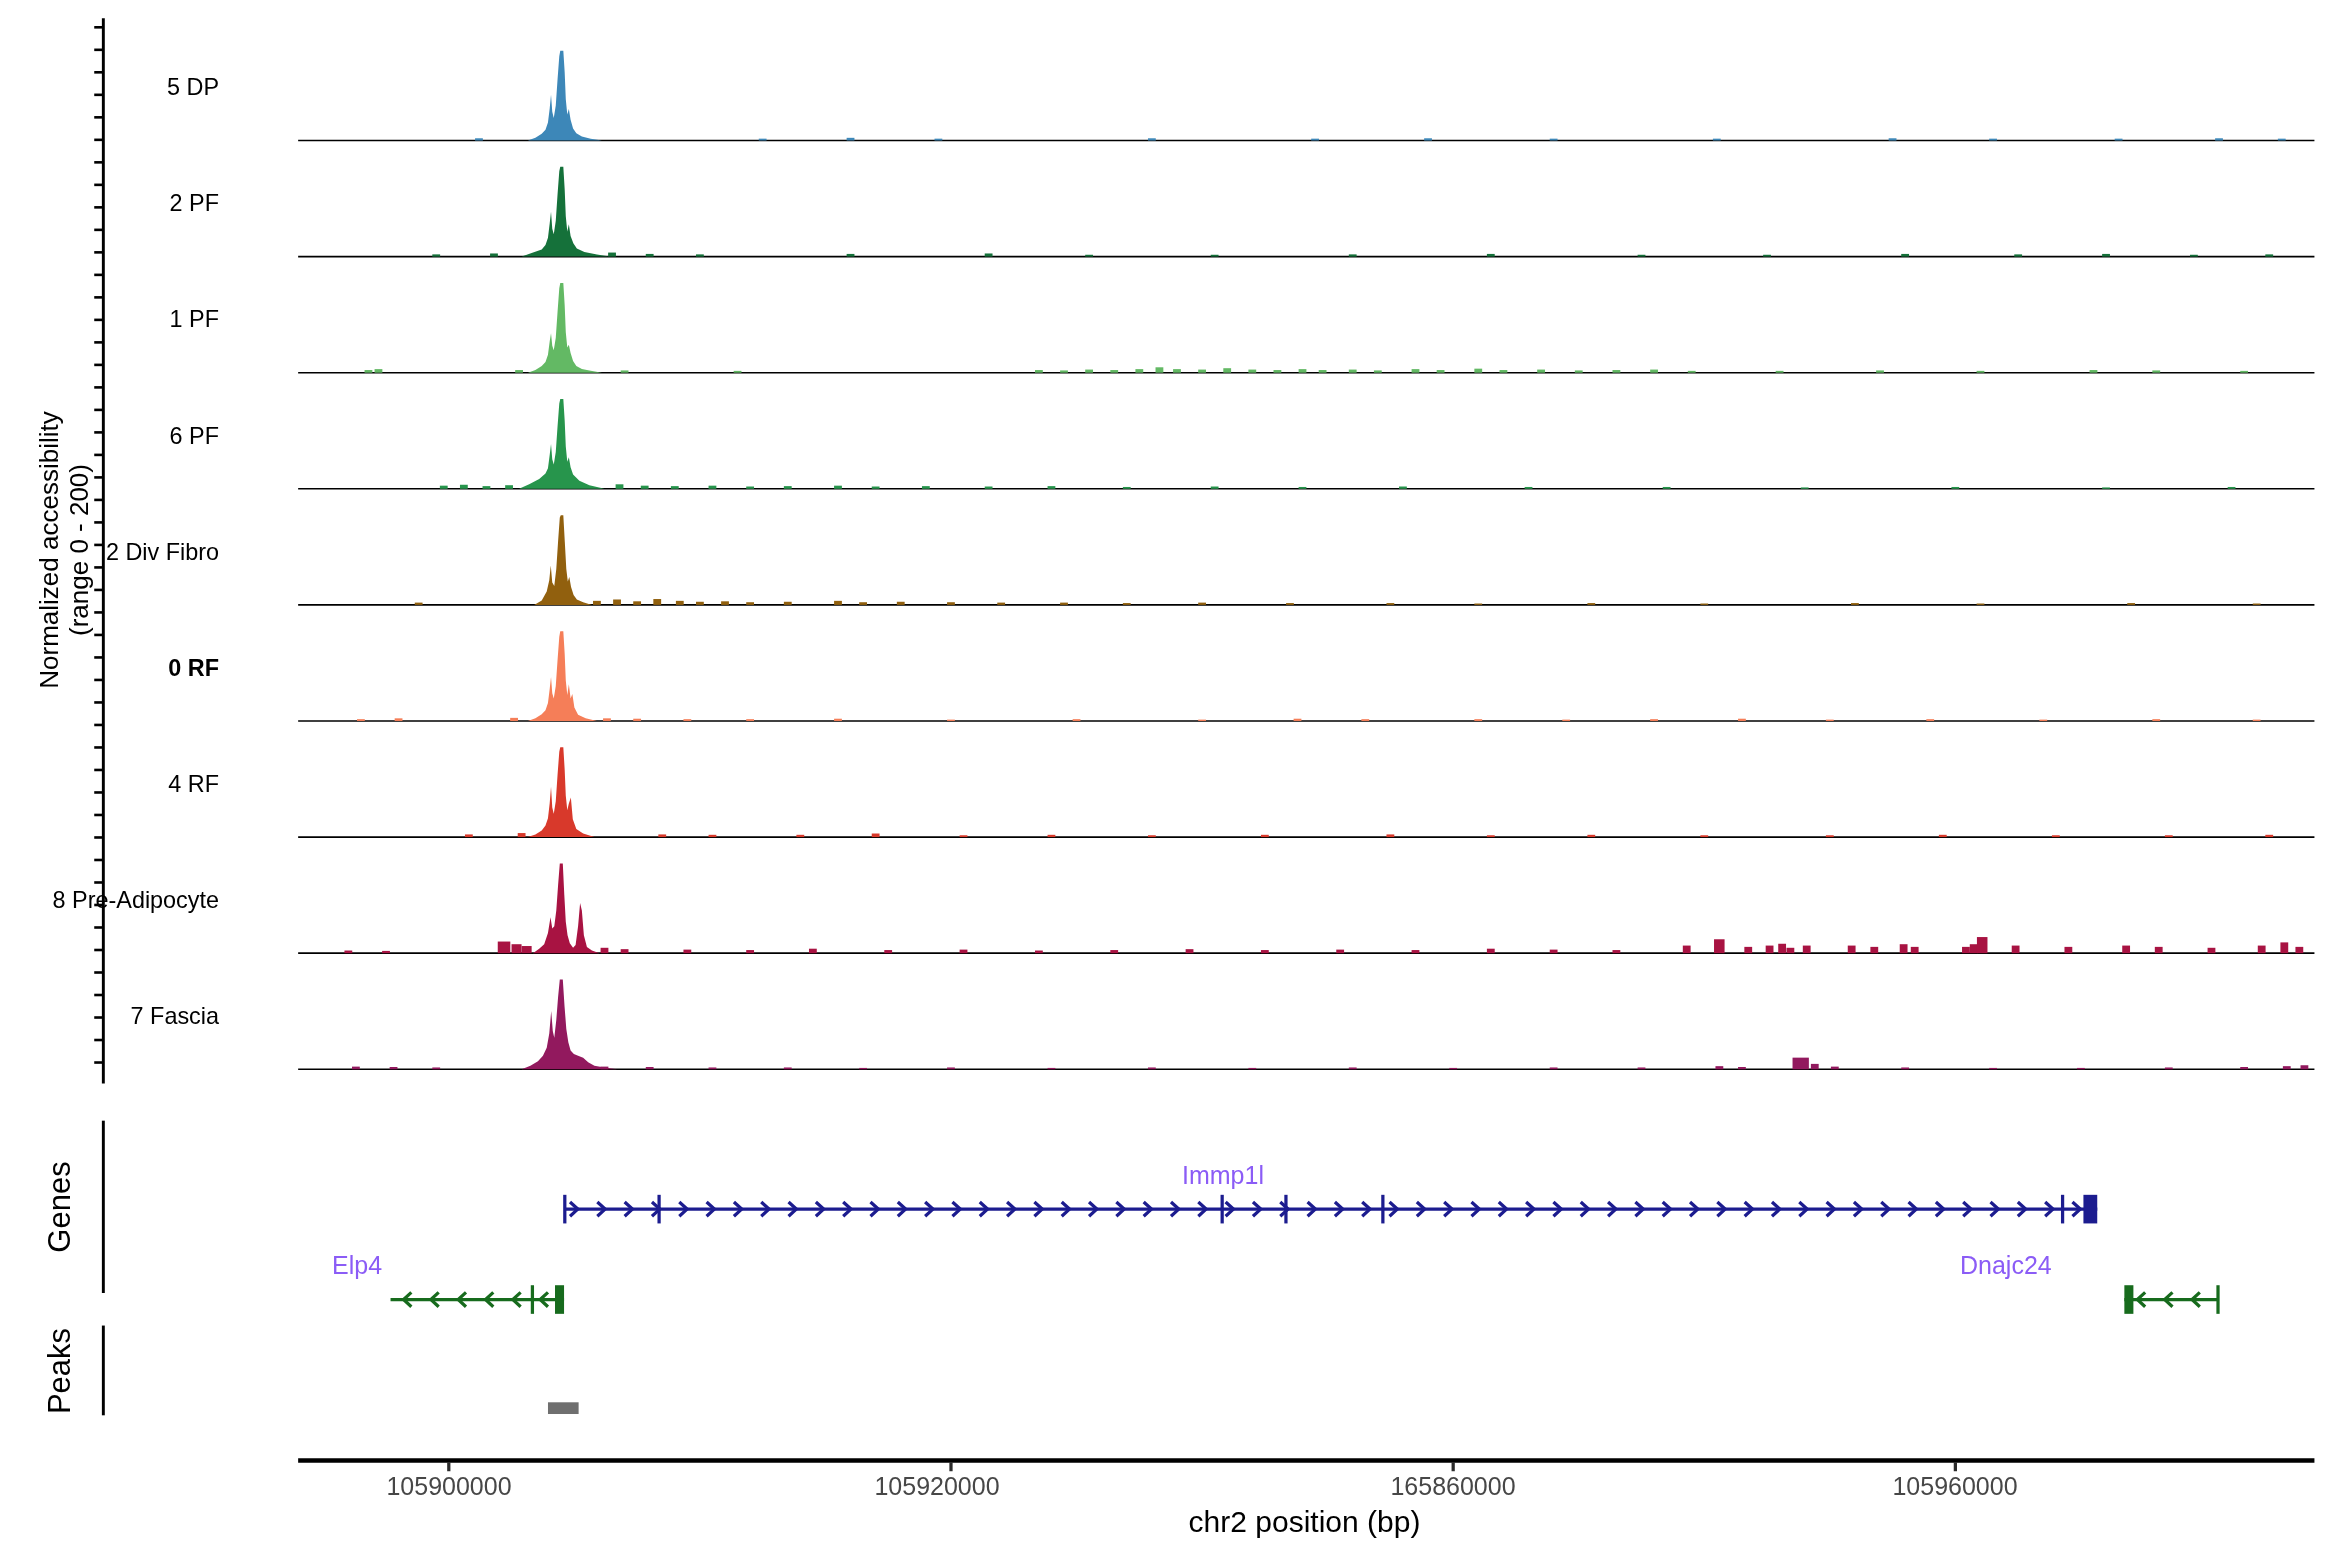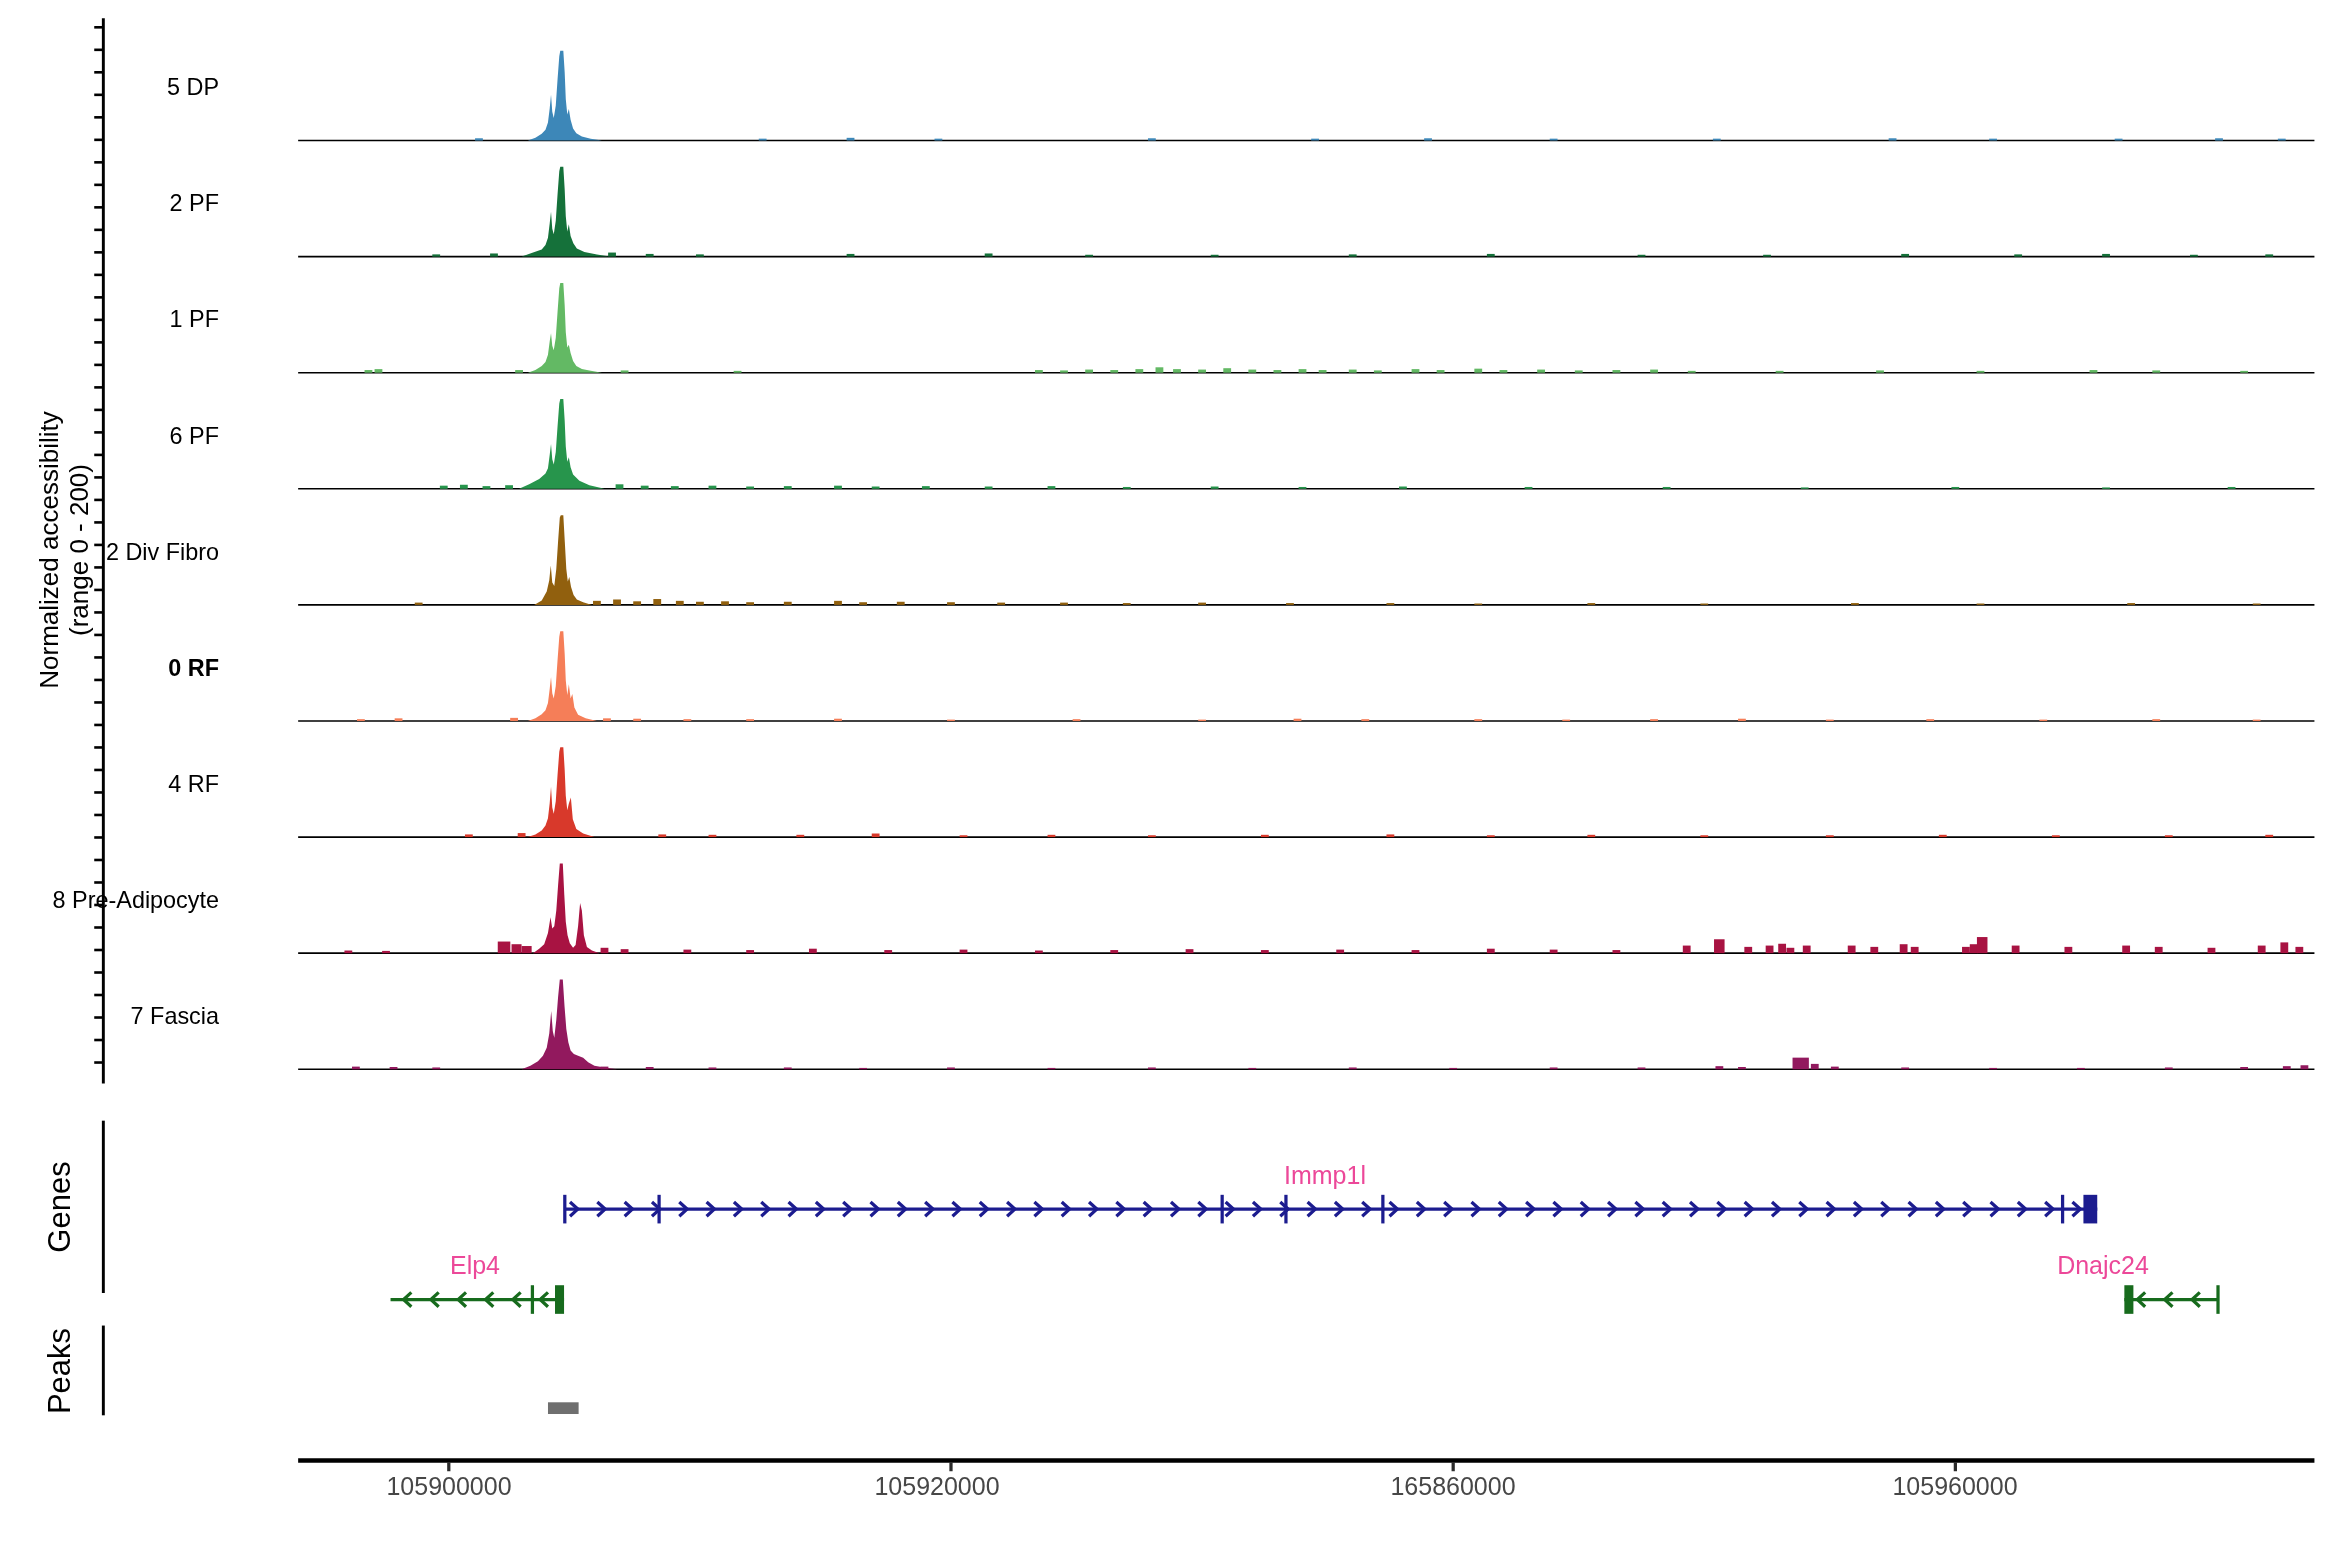--- a/index.html
+++ b/index.html
@@ -4,21 +4,21 @@
 <style>
   html,body{margin:0;padding:0;background:#ffffff;}
   #fig{position:relative;width:2342px;height:1561px;background:#ffffff;overflow:hidden;
        font-family:"Liberation Sans",sans-serif;}
   #gfx{position:absolute;left:0;top:0;}
   .abs{position:absolute;}
   .track-label{font-size:23.4px;line-height:27px;color:#000;text-align:right;width:219px;left:0;}
   .rot{white-space:nowrap;transform:translate(-50%,-50%) rotate(-90deg);}
   .yaxis-title{font-size:26px;color:#000;}
   .section-label{font-size:31px;color:#000;}
-  .gene-label{font-size:25px;line-height:30px;color:#ec4899;text-align:center;width:286px;}
+  .gene-label{font-size:25px;line-height:30px;color:#8b5cf6;text-align:left;width:286px;}
   .tick-label{font-size:25px;line-height:29px;color:#474747;text-align:center;width:208px;}
   .axis-title{font-size:30px;line-height:36px;color:#000;text-align:center;width:585px;}
 </style>
 </head>
 <body>
 
 <div id="fig">
   <svg id="gfx" width="2342" height="1561" viewBox="0 0 3600 2400">
       <line x1="158.5" y1="28" x2="158.5" y2="1666" stroke="#000" stroke-width="4.5"></line>
       <line x1="144.5" y1="42" x2="157" y2="42" stroke="#000" stroke-width="4"></line>
@@ -405,20 +405,21 @@
       <line x1="2233.840597758406" y1="2248" x2="2233.840597758406" y2="2262" stroke="#2b2b2b" stroke-width="5"></line>
       <line x1="3005.945205479452" y1="2248" x2="3005.945205479452" y2="2262" stroke="#2b2b2b" stroke-width="5"></line>
     </svg>
 
   <div class="abs rot yaxis-title" style="left:49px;top:550px;">Normalized accessibility</div>
   <div class="abs rot yaxis-title" style="left:79px;top:550px;">(range 0 - 200)</div>
 
   <div class="abs rot section-label" style="left:60px;top:1207px;">Genes</div>
   <div class="abs rot section-label" style="left:60px;top:1371px;">Peaks</div>
 
+  <div class="abs axis-title" style="left:1012px;top:1504px;">chr2 position (bp)</div>
 
   <div id="labels">
       <div class="abs track-label" style="top:74px;">5 DP</div>
       <div class="abs track-label" style="top:190px;">2 PF</div>
       <div class="abs track-label" style="top:306px;">1 PF</div>
       <div class="abs track-label" style="top:423px;">6 PF</div>
       <div class="abs track-label" style="top:539px;">2 Div Fibro</div>
       <div class="abs track-label" style="top:655px;font-weight:bold;">0 RF</div>
       <div class="abs track-label" style="top:771px;">4 RF</div>
       <div class="abs track-label" style="top:887px;">8 Pre-Adipocyte</div>

